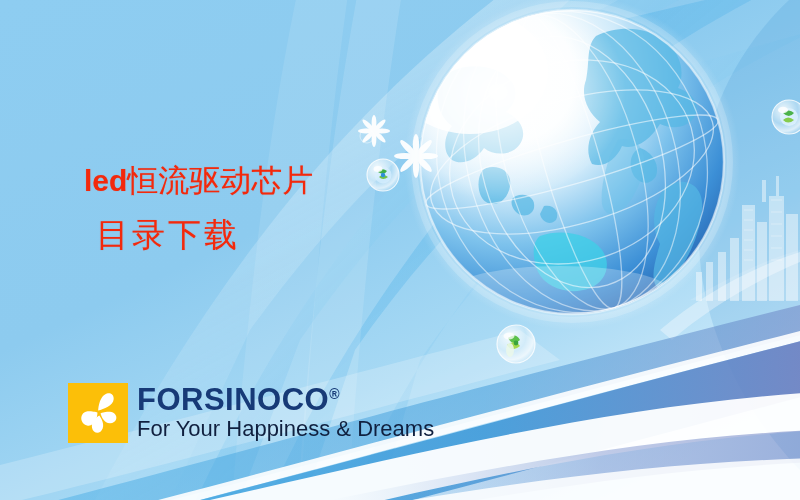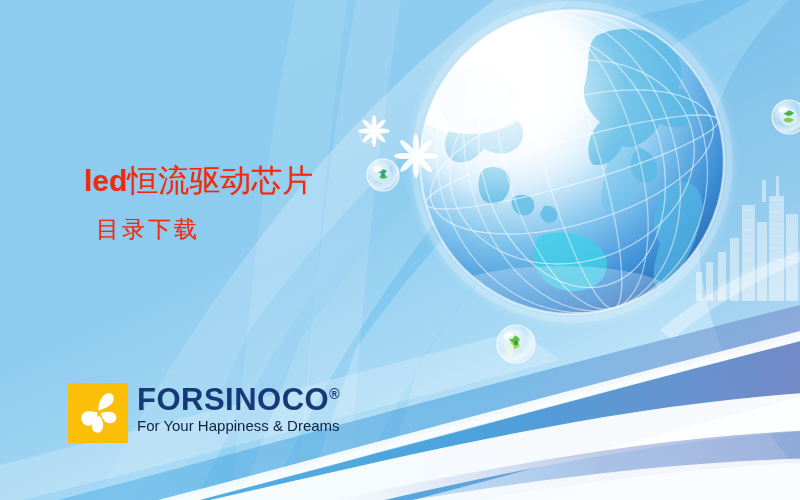--- a/index.html
+++ b/index.html
@@ -45,21 +45,21 @@
   }
   #title-line-1 .han {
     font-family: "DejaVu Serif", "Liberation Serif", serif;
     font-weight: 400;
     font-size: 31px;
   }
   #title-line-2 {
     margin-top: 22px;
     margin-left: 12px;
     font-family: "DejaVu Serif", "Liberation Serif", serif;
-    font-size: 23px;
+    font-size: 33px;
     font-weight: 400;
     letter-spacing: 3px;
   }
 
   
   #logo {
     position: absolute;
     left: 68px;
     top: 383px;
     z-index: 40;
@@ -91,21 +91,21 @@
     white-space: nowrap;
   }
   #logo-wordmark .reg {
     font-size: 14px;
     vertical-align: super;
     line-height: 1;
   }
   #logo-tagline {
     margin-top: 3px;
     font-family: "Liberation Sans", sans-serif;
-    font-size: 15px;
+    font-size: 22px;
     font-weight: 400;
     color: #10203f;
     line-height: 1;
     white-space: nowrap;
   }
 </style>
 </head>
 <body>
 
 <div id="banner">

